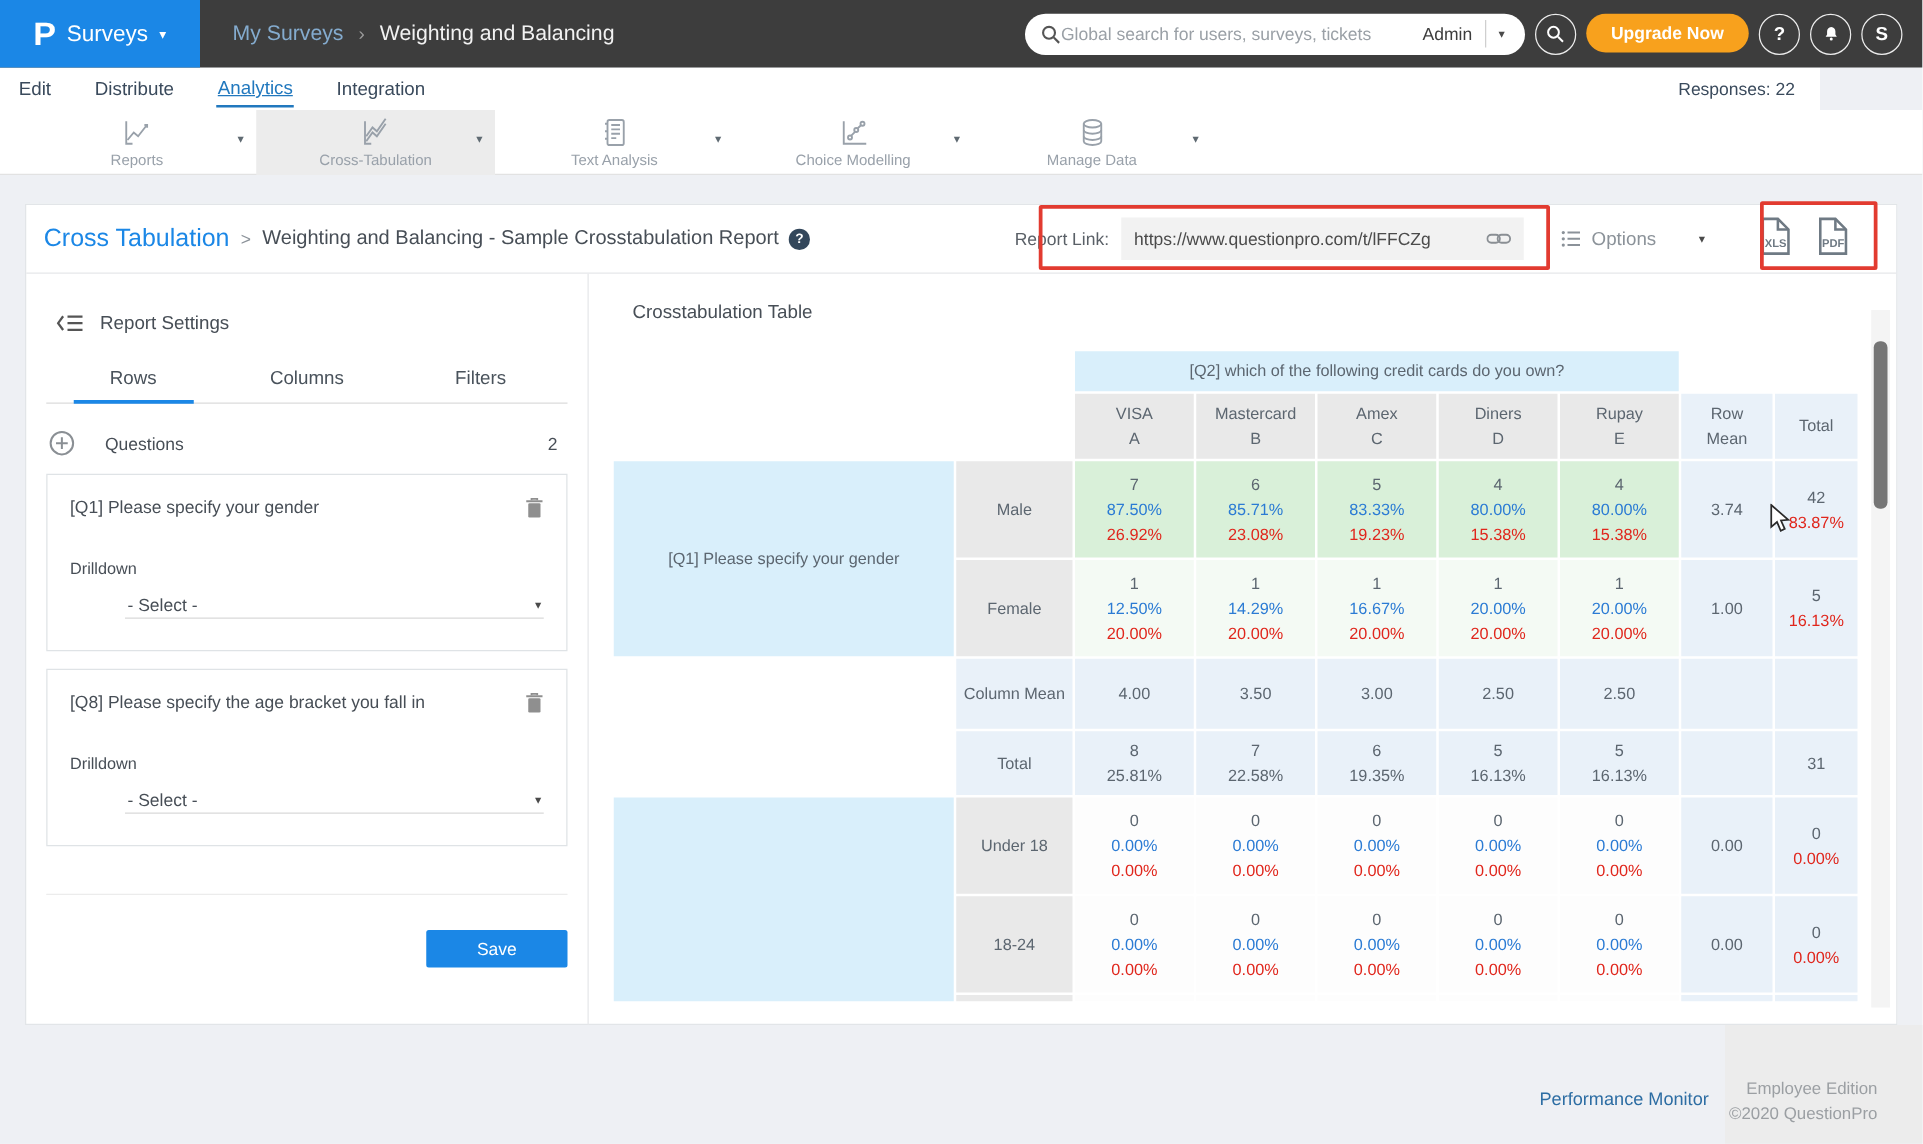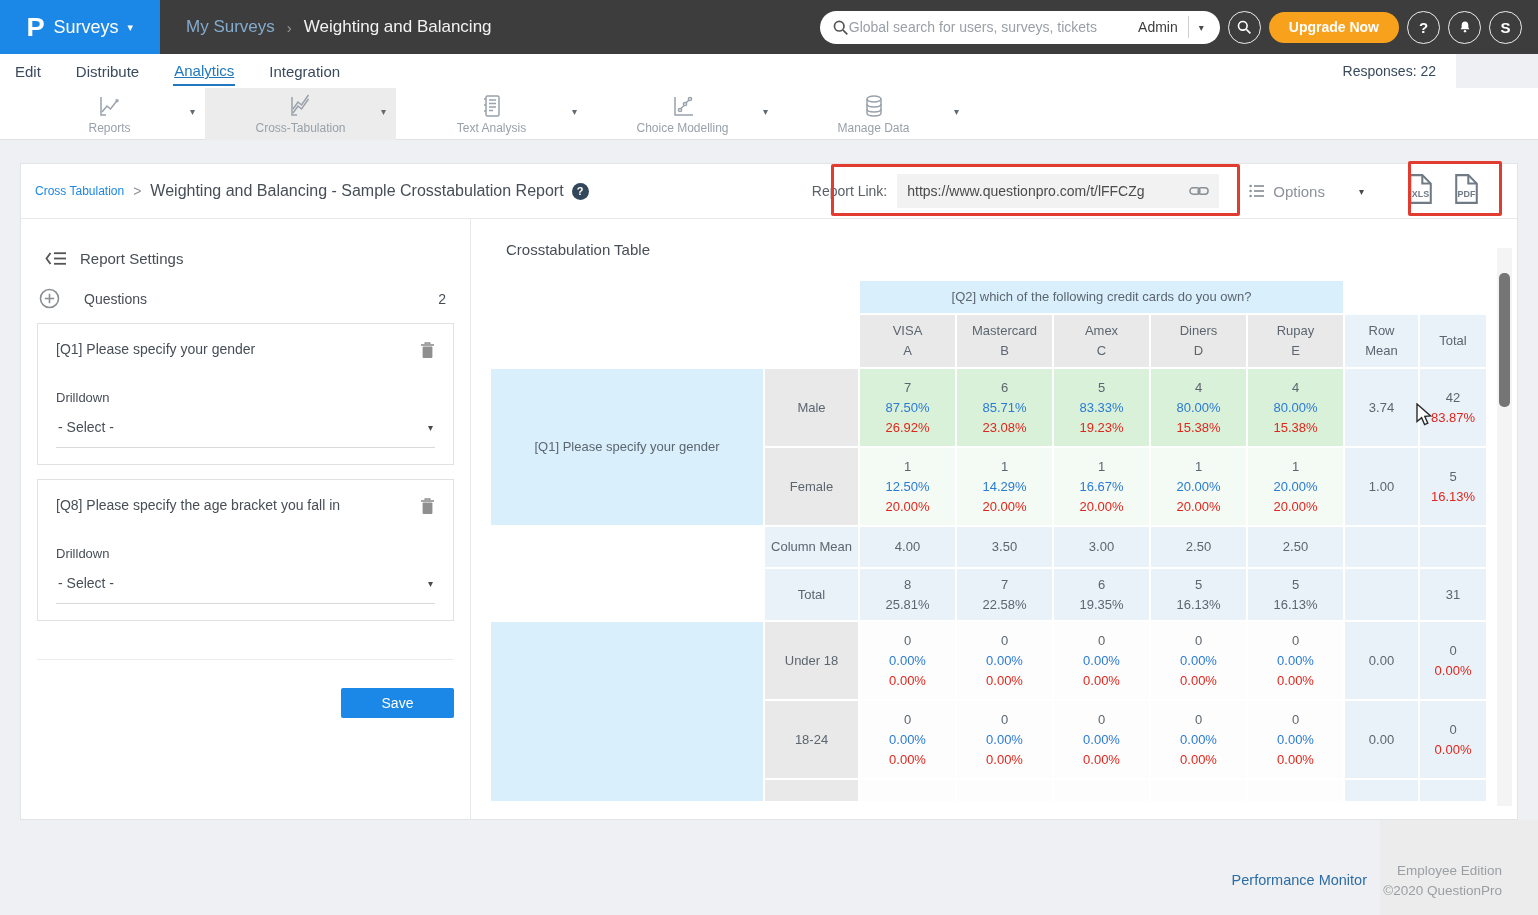--- a/index.html
+++ b/index.html
@@ -10,21 +10,21 @@
   
   .topbar { position:absolute; left:0; top:0; width:1538px; height:54px; background:#3d3d3d; display:flex; align-items:center; z-index:5; }
   .brand { width:160px; height:54px; background:#1b87e6; display:flex; align-items:center; justify-content:center; gap:9px; color:#fff; cursor:pointer; }
   .brand .plogo { font-size:26px; font-weight:bold; transform:scaleX(1.05); }
   .brand .bname { font-size:18px; }
   .caret-w { color:#fff; font-size:11px; }
   .crumbs { display:flex; align-items:center; gap:12px; margin-left:26px; font-size:17px; }
   .crumbs .parent { color:#84abce; text-decoration:none; cursor:pointer; }
   .crumbs .sep { color:#9a9a9a; font-size:15px; }
   .crumbs .current { color:#f2f2f2; }
-  .top-right { margin-left:auto; display:flex; align-items:center; gap:8px; padding-right:16px; }
+  .top-right { margin-left:auto; display:flex; gap:8px; padding-right:16px; }
   .searchpill { width:400px; height:33px; background:#fff; border-radius:17px; display:flex; align-items:center; padding:0 6px 0 12px; }
   .searchpill input { border:none; outline:none; flex:1; font-size:14px; font-family:inherit; color:#444; background:transparent; }
   .searchpill input::placeholder { color:#9aa0a6; }
   .scope { font-size:14px; color:#3c3c3c; padding:0 10px; }
   .pill-div { width:1px; height:22px; background:#cfcfcf; }
   .pill-caret { padding:0 10px; color:#4a4a4a; font-size:10px; cursor:pointer; }
   .circle-btn { width:33px; height:33px; border:1.5px solid rgba(255,255,255,.9); border-radius:50%; display:flex; align-items:center; justify-content:center; color:#fff; font-size:15px; font-weight:bold; cursor:pointer; flex:none; }
   .upgrade { height:31px; padding:0 20px; border:none; border-radius:16px; background:#f8a11d; color:#fff; font-size:14px; font-weight:bold; font-family:inherit; cursor:pointer; }
 
   
@@ -38,21 +38,21 @@
   .tool { width:191px; height:52px; position:relative; display:flex; flex-direction:column; align-items:center; justify-content:center; cursor:pointer; }
   .tool.active { background:#ececec; }
   .tool .tlabel { font-size:12px; color:#99a1aa; margin-top:2px; }
   .tool .ticon svg { display:block; }
   .tool .tcaret { position:absolute; right:10px; top:18px; font-size:10px; color:#5f6a72; }
 
   
   .card { position:absolute; left:20px; top:163px; width:1498px; height:657px; background:#fff; border:1px solid #e2e5e8; }
 
   .report-header { position:absolute; left:0; top:0; width:100%; height:55px; border-bottom:1px solid #e6e8ea; display:flex; align-items:center; padding:0 14px; }
-  .rh-link { color:#1b87e6; font-size:12px; text-decoration:none; cursor:pointer;text-align:right; }
+  .rh-link { color:#1b87e6; font-size:20px; text-decoration:none; cursor:pointer;text-align:right; }
   .rh-sep { color:#8b9299; margin:0 9px; font-size:14px; }
   .rh-title { color:#474e56; font-size:16px; }
   .help-dot { width:17px; height:17px; border-radius:50%; background:#33475b; color:#fff; font-size:11px; font-weight:bold; display:inline-flex; align-items:center; justify-content:center; margin-left:8px; cursor:pointer; }
   .rh-right { margin-left:auto; display:flex; align-items:center; }
   .rl-label { font-size:14px; color:#5a6067; margin-right:10px; }
   .rl-box { width:322px; height:34px; background:#f2f2f2; display:flex; align-items:center; padding:0 10px; gap:8px; }
   .rl-url { font-size:14px; color:#4b4b4b; flex:1; white-space:nowrap; overflow:hidden; }
   .opt { display:flex; align-items:center; gap:8px; margin-left:30px; color:#8b9299; font-size:15px; cursor:pointer; }
   .opt .ocaret { color:#4a4a4a; font-size:10px; margin-left:26px; }
   .export { display:flex; align-items:center; gap:17px; margin-left:42px; margin-right:22px; }
@@ -68,34 +68,34 @@
   .tab { flex:1; text-align:center; font-size:15px; color:#49525b; padding-bottom:11px; cursor:pointer; position:relative; }
   .tab.active::after { content:''; position:absolute; left:50%; transform:translateX(-50%); bottom:-1px; width:96px; height:3px; background:#1b87e6; }
   .qhead-row { display:flex; align-items:center; margin-top:21px; padding:0 8px 0 2px; }
   .qhead-row .qh-label { font-size:14px; color:#474e56; margin-left:24px; }
   .qhead-row .qh-count { margin-left:auto; font-size:14px; color:#474e56; }
   .qcard { border:1px solid #dfe3e6; margin-top:14px; padding:17px 18px 0; height:142px; }
   .qrow { display:flex; align-items:flex-start; }
   .qtext { font-size:14px; color:#474e56; flex:1; padding-right:14px; }
   .trash { cursor:pointer; flex:none; margin-top:1px; }
   .drill { font-size:13px; color:#474e56; margin-top:27px; }
-  .selectrow { display:flex; align-items:center; margin-top:14px; padding:0 2px 12px; border-bottom:1px solid #d9d9d9; cursor:pointer; }
+  .selectrow { display:flex; align-items:center; margin-top:14px; padding:0 2px 2px; border-bottom:1px solid #d9d9d9; cursor:pointer;margin-left:44px; }
   .selval { font-size:14px; color:#474e56; flex:1; }
   .sel-caret { font-size:10px; color:#4a4a4a; }
   .save-area { margin-top:38px; border-top:1px solid #ececec; padding-top:28px; text-align:right; }
   .save-btn { width:113px; height:30px; background:#1b87e6; border:none; border-radius:2px; color:#fff; font-size:14px; font-family:inherit; cursor:pointer; }
 
   
   .main { position:absolute; left:450px; top:55px; width:1047px; height:601px; }
   .ct-title { position:absolute; left:35px; top:22px; font-size:15px; color:#474e56; }
   .table-wrap { position:absolute; left:18px; top:60px; width:1012px; height:522px; overflow:hidden; }
   table.xtab { border-collapse:separate; border-spacing:2px; table-layout:fixed; width:999px; }
   table.xtab td { text-align:center; vertical-align:middle; font-size:13px; line-height:20px; color:#5c6670; }
   tr.h1 { height:32px; } tr.h2 { height:52px; }
-  tr.rdata { height:77px; } tr.rmean { height:40px; } tr.rtotal { height:51px; } tr.rstub { height:40px; }
+  tr.rdata { height:77px; } tr.rmean { height:56px; } tr.rtotal { height:51px; } tr.rstub { height:40px; }
   td.blank { background:transparent; }
   td.qqhead { background:#d9effb; color:#49565f; font-size:14px; }
   td.chead { background:#e9e9e9; color:#5c6670; }
   td.bhead { background:#e9f1f9; color:#5c6670; }
   td.gcell { background:#d9effb; color:#49565f; font-size:14px; }
   td.rlabel { background:#e9e9e9; }
   td.c-green { background:#d9f0d9; }
   td.c-faint { background:#f4faf4; }
   td.c-plain { background:#fdfdfd; }
   td.c-blue { background:#e9f1f9; }
@@ -276,20 +276,25 @@
   <div class="settings">
     <div class="sp-head">
       <svg width="22" height="15" viewBox="0 0 22 15">
           <path d="M5.5 2 L1.5 7.5 L5.5 13" fill="none" stroke="#555" stroke-width="1.8"></path>
           <line x1="9" y1="2.2" x2="21" y2="2.2" stroke="#555" stroke-width="1.8"></line>
           <line x1="9" y1="7.5" x2="21" y2="7.5" stroke="#555" stroke-width="1.8"></line>
           <line x1="9" y1="12.8" x2="21" y2="12.8" stroke="#555" stroke-width="1.8"></line>
         </svg>
       <span class="sp-title">Report Settings</span>
     </div>
+    <div class="tabs">
+        <div class="tab active">Rows</div>
+        <div class="tab">Columns</div>
+        <div class="tab">Filters</div>
+      </div>
     <div class="qhead-row">
       <svg width="21" height="21" viewBox="0 0 21 21">
           <circle cx="10.5" cy="10.5" r="9" fill="none" stroke="#8a8f94" stroke-width="1.6"></circle>
           <line x1="10.5" y1="5.8" x2="10.5" y2="15.2" stroke="#8a8f94" stroke-width="1.6"></line>
           <line x1="5.8" y1="10.5" x2="15.2" y2="10.5" stroke="#8a8f94" stroke-width="1.6"></line>
         </svg>
       <span class="qh-label">Questions</span>
       <span class="qh-count">2</span>
     </div>
     <div id="qcards">

